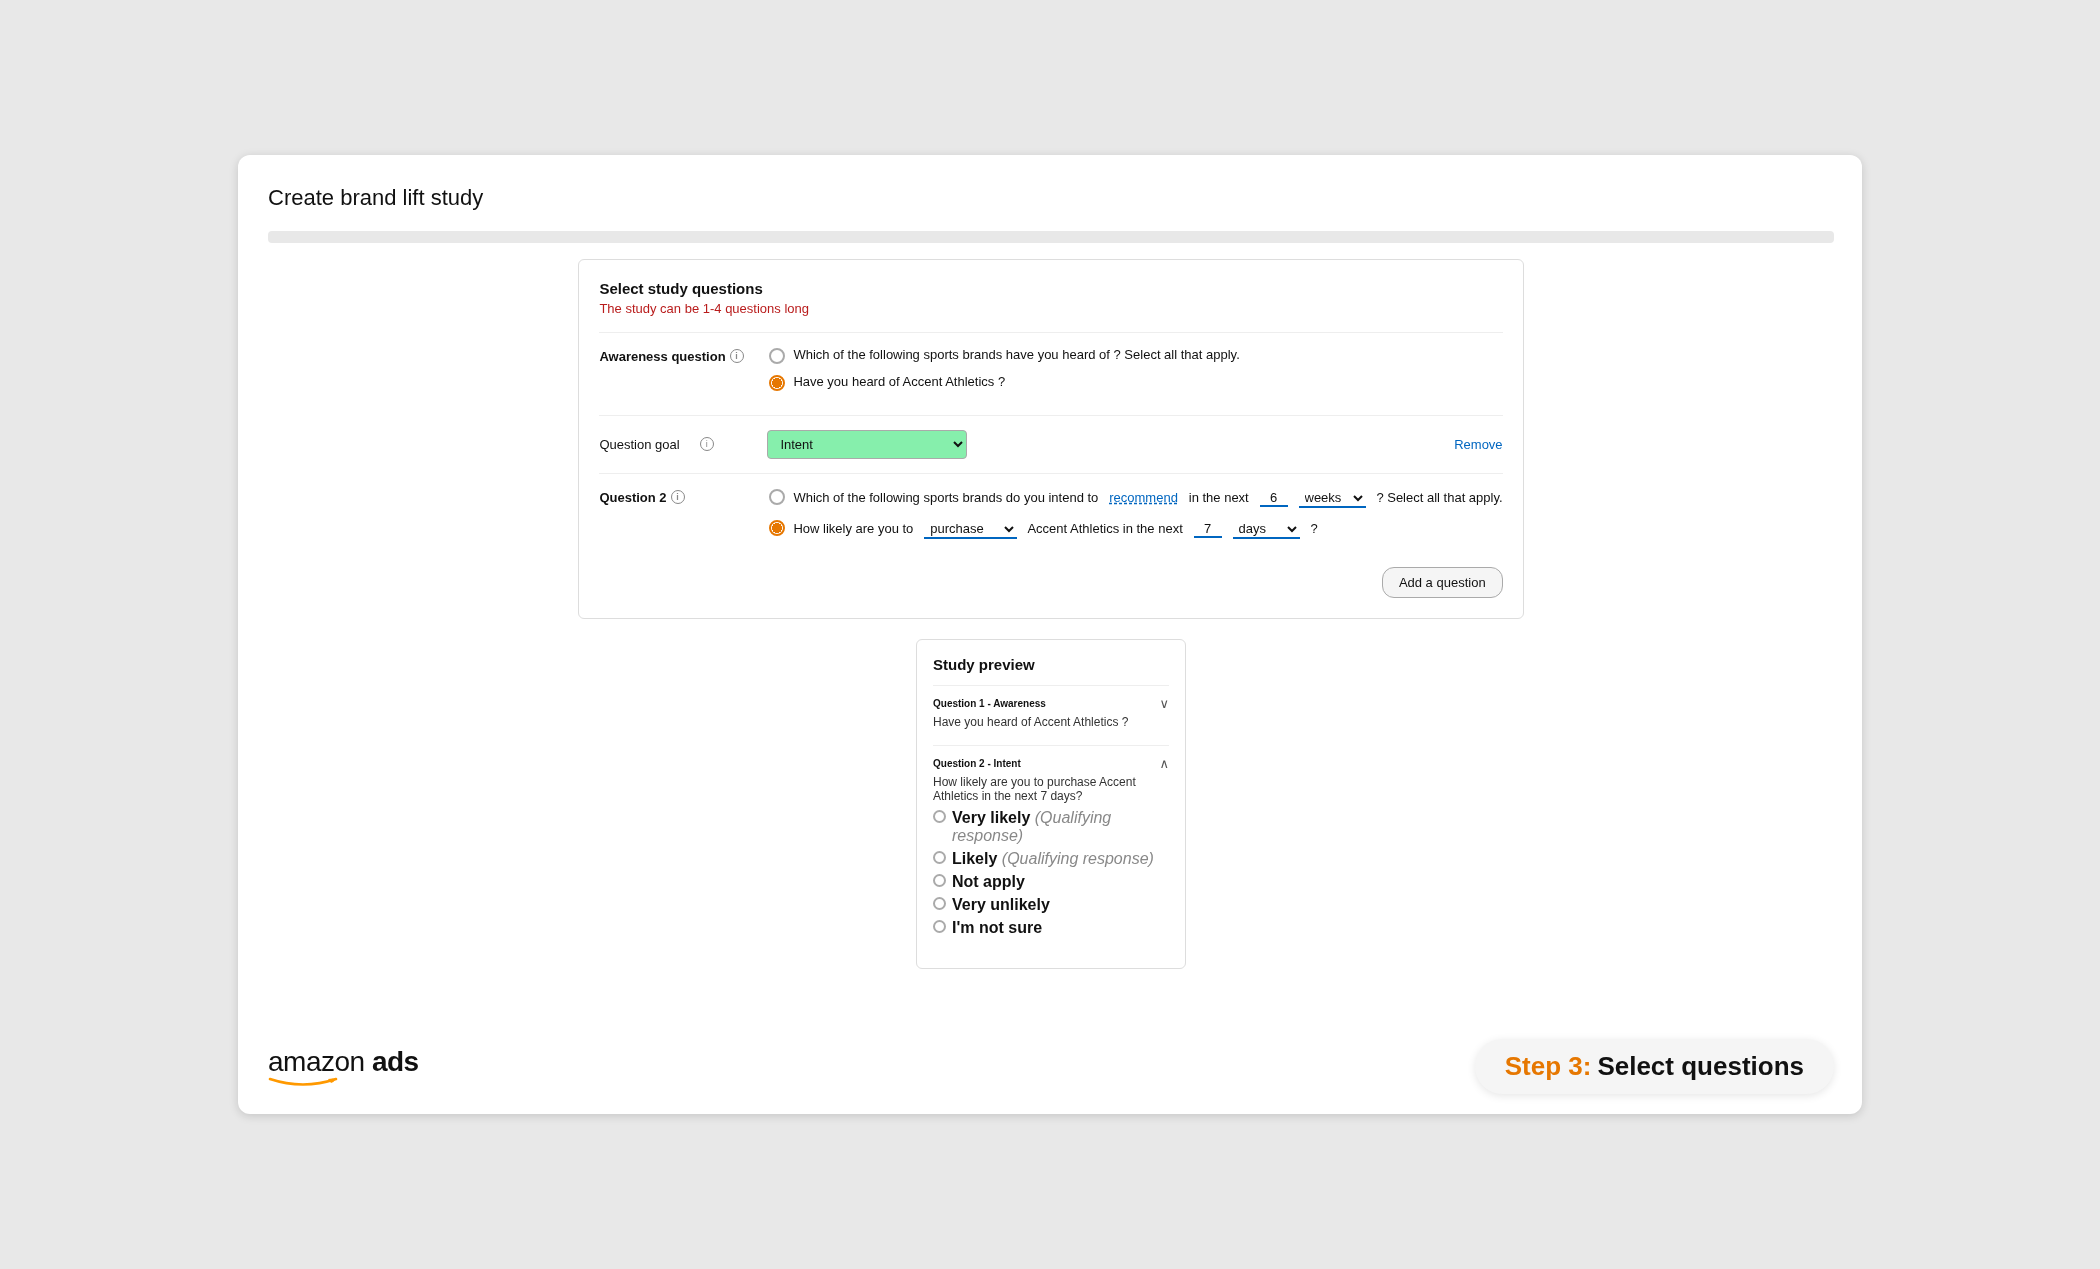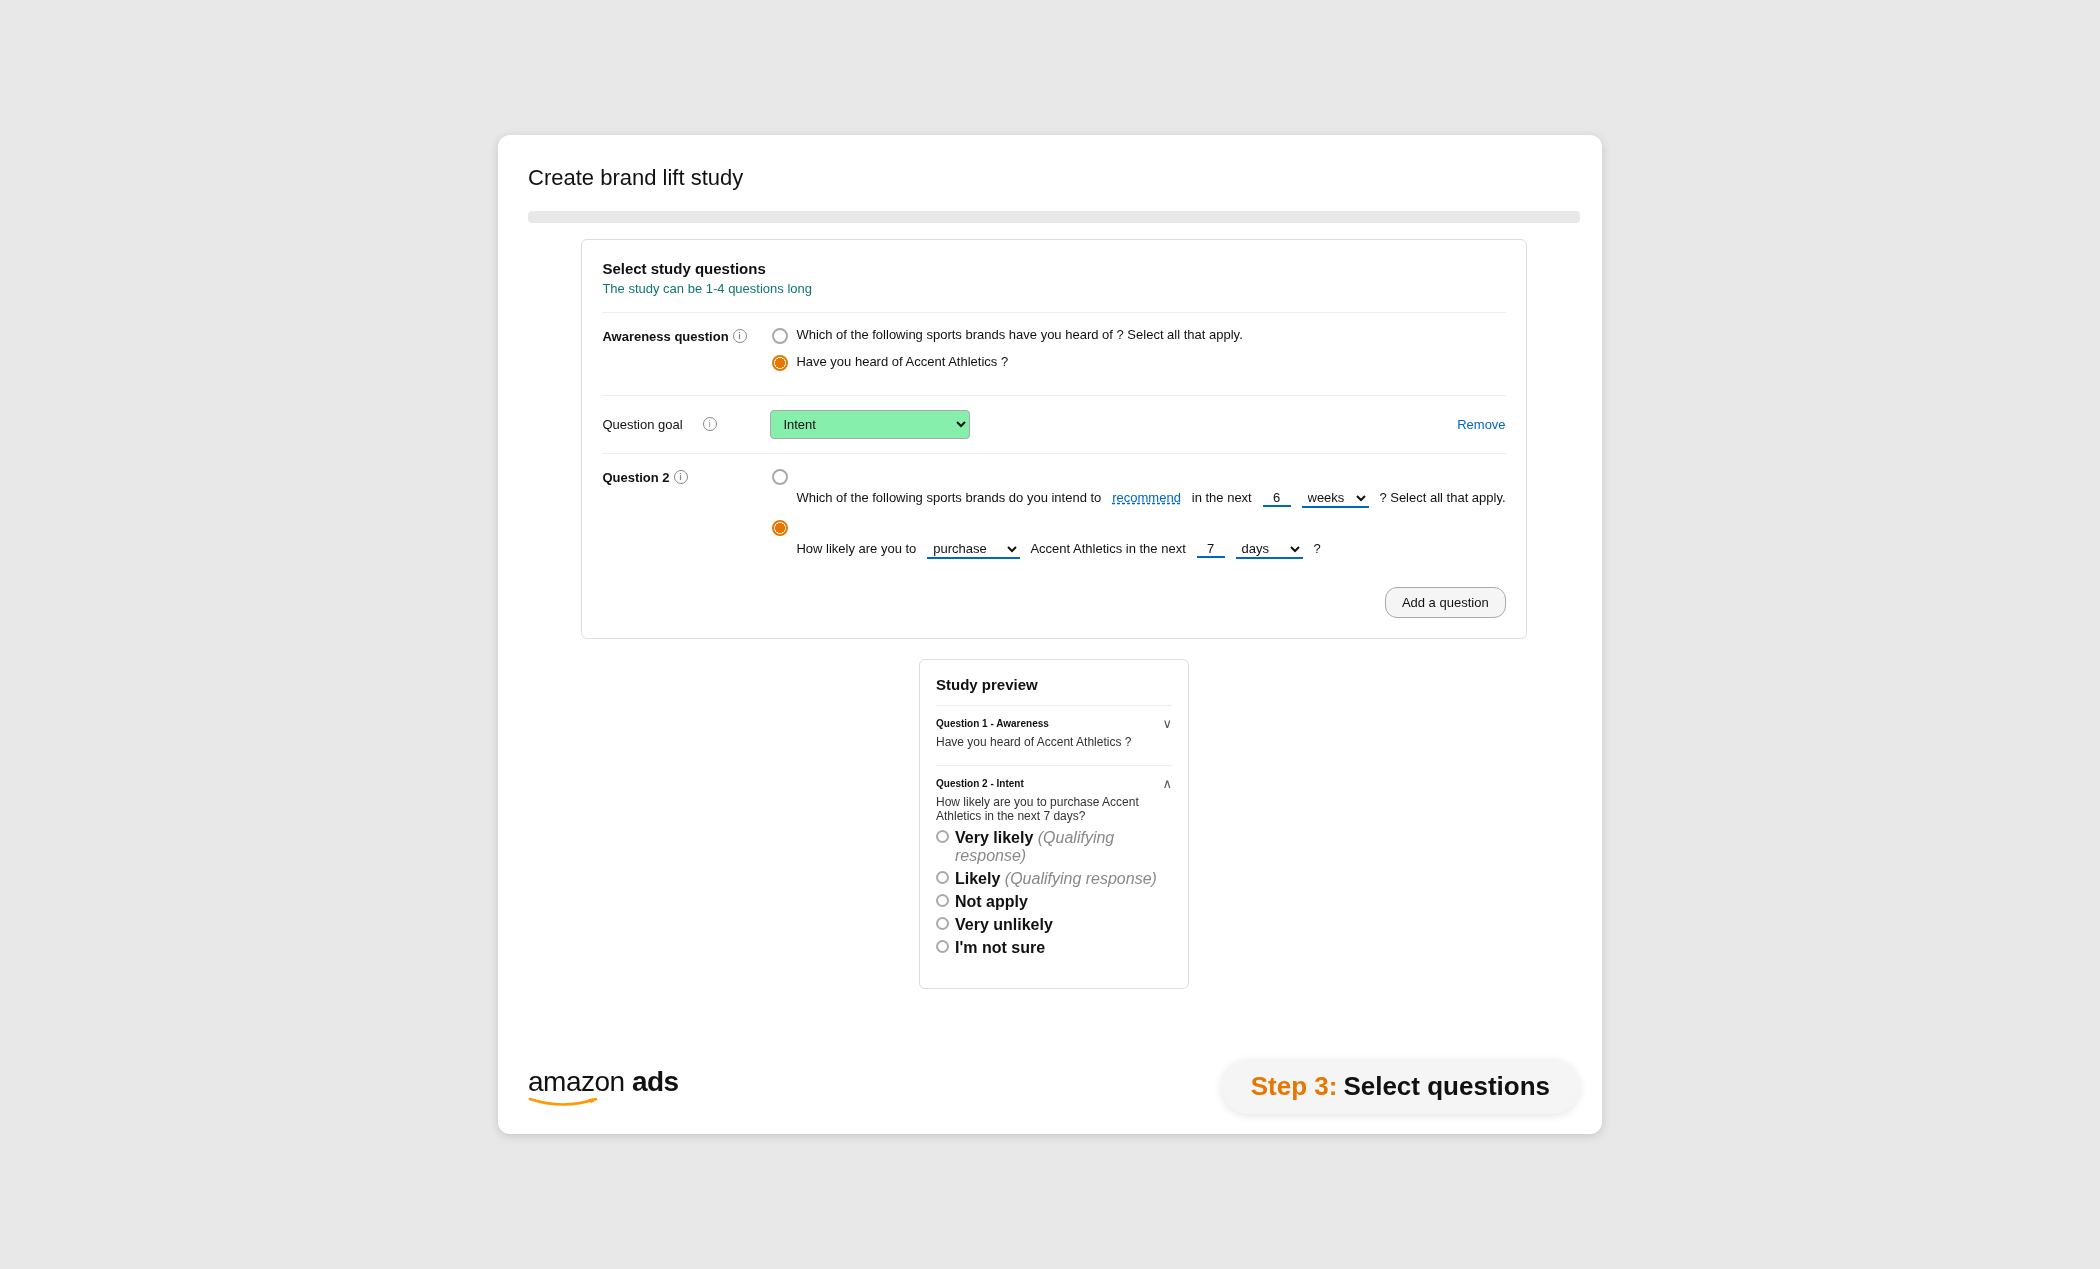--- a/index.html
+++ b/index.html
@@ -8,23 +8,23 @@
       background: #e8e8e8;
       display: flex;
       justify-content: center;
       align-items: center;
       min-height: 100vh;
       padding: 20px;
     }
     .outer-card {
       background: #fff;
       border-radius: 12px;
-      width: 1104px;
+      width: 1624px;
       min-height: 840px;
-      padding: 30px 22px 20px 30px;
+      padding: 30px 28px 20px 30px;
       position: relative;
       box-shadow: 0 2px 10px rgba(0,0,0,0.15);
     }
     .page-title {
       font-size: 22px;
       font-weight: 400;
       color: #111;
       margin-bottom: 20px;
     }
     .top-bar {
@@ -55,21 +55,21 @@
       padding: 16px;
     }
     .section-title {
       font-size: 15px;
       font-weight: 700;
       color: #111;
       margin-bottom: 4px;
     }
     .section-subtitle {
       font-size: 13px;
-      color: #0f766e;
+      color: #b91c1c;
       margin-bottom: 16px;
     }
     .question-row {
       display: flex;
       align-items: flex-start;
       padding: 14px 0;
       border-top: 1px solid #eee;
       gap: 10px;
     }
     .question-label {
@@ -152,21 +152,20 @@
       color: #0066c0;
       font-size: 13px;
       margin-left: auto;
       cursor: pointer;
       text-decoration: none;
     }
     .inline-text {
       font-size: 13px;
       color: #111;
       line-height: 1.6;
-      margin-top: 20px;
     }
     .inline-underline {
       text-decoration: underline;
       text-decoration-style: dashed;
       color: #0066c0;
     }
     .inline-input {
       border: none;
       border-bottom: 2px solid #0066c0;
       outline: none;

